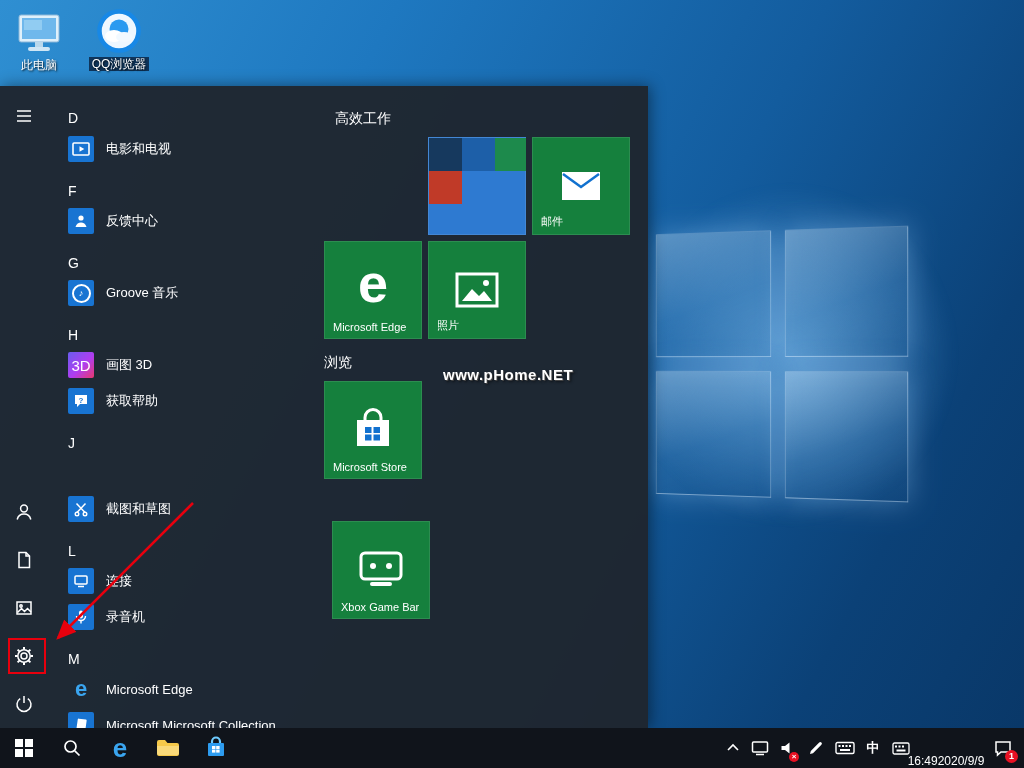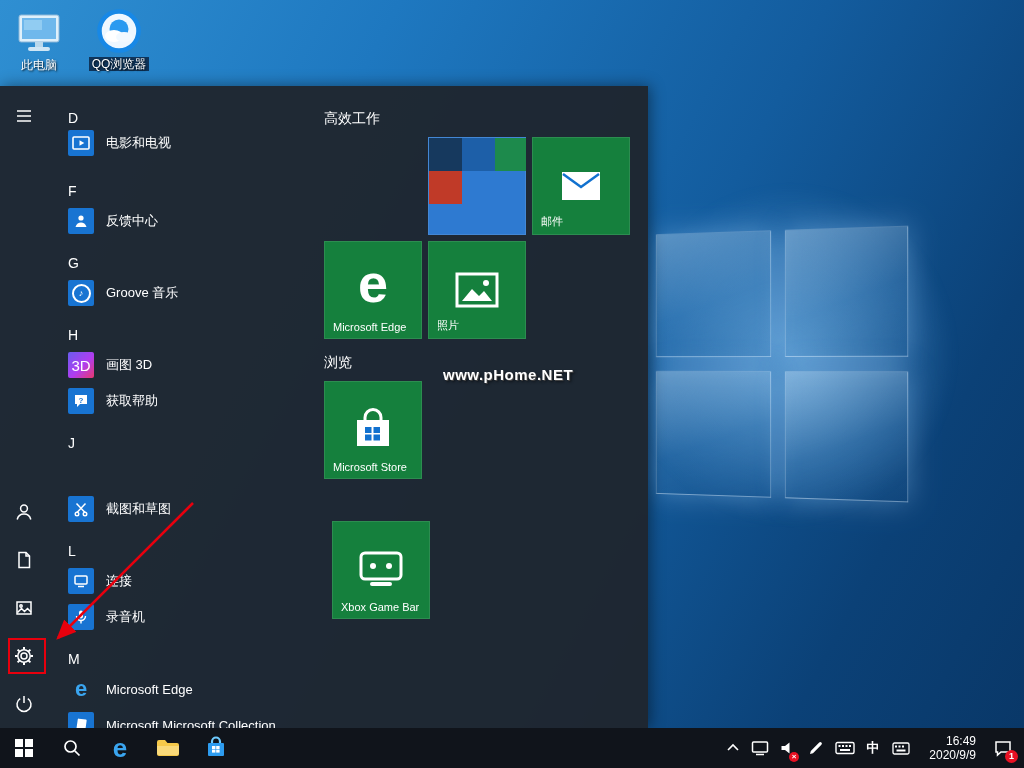--- a/index.html
+++ b/index.html
@@ -36,21 +36,21 @@
   .app-item{position:absolute;left:20px;width:244px;height:36px;display:flex;align-items:center;gap:12px;cursor:pointer;}
   .app-item .alabel{font-size:13px;color:#fff;white-space:nowrap;}
   .aicon{flex:0 0 26px;width:26px;height:26px;border-radius:2px;background:#1874d2;display:flex;align-items:center;justify-content:center;overflow:hidden;}
   .aicon.nobg{background:transparent;}
   .aicon.paint3d{background:linear-gradient(135deg,#6a5cf0 0%,#b03df0 55%,#e8386d 100%);color:#fff;font-size:15px;font-weight:normal;}
   .edge-e{color:#3aa5ef;font-size:22px;font-weight:bold;line-height:26px;}
   .groove-circle{width:15px;height:15px;border:2px solid #fff;border-radius:50%;display:flex;align-items:center;justify-content:center;color:#fff;font-size:9px;}
 
   #tiles{position:relative;flex:1;}
   .group-label{position:absolute;font-size:14px;color:#fff;cursor:pointer;}
-  #group-1{left:0;top:24px;} #group-2{left:0;top:268px;}
+  #group-1{left:11px;top:24px;} #group-2{left:0;top:268px;}
   .tile{position:absolute;width:98px;height:98px;background:#15803d;box-sizing:border-box;border:1px solid rgba(255,255,255,.10);cursor:pointer;}
   .tile .ticon{position:absolute;inset:0;display:flex;align-items:center;justify-content:center;}
   .tile .tlabel{position:absolute;left:8px;bottom:5px;font-size:11px;color:#fff;white-space:nowrap;}
   #tile-collage{left:104px;top:51px;background:#2e7ad1;}
   #tile-mail{left:208px;top:51px;}
   #tile-edge{left:0;top:155px;}
   #tile-photos{left:104px;top:155px;}
   #tile-store{left:0;top:295px;}
   #tile-xbox{left:0;top:435px;margin-left:8px;}
   .sq{position:absolute;}
@@ -67,21 +67,21 @@
   
   #taskbar{position:absolute;left:0;bottom:0;width:1024px;height:40px;background:#10141b;z-index:50;display:flex;align-items:center;}
   .tb-btn{width:48px;height:40px;display:flex;align-items:center;justify-content:center;cursor:pointer;position:relative;}
   .winflag{display:grid;grid-template-columns:8px 8px;grid-template-rows:8px 8px;gap:2px;}
   .winflag span{background:#fff;}
   .tb-edge{color:#3aa5ef;font-size:26px;font-weight:bold;line-height:40px;}
   #tray{margin-left:auto;display:flex;align-items:center;height:40px;color:#fff;}
   .tray-btn{height:40px;display:flex;align-items:center;justify-content:center;cursor:pointer;position:relative;}
   #tray-chevron{width:26px;} #tray-network{width:28px;} #tray-volume{width:28px;} #tray-pen{width:28px;}
   #tray-keyboard{width:30px;} #tray-ime{width:26px;font-size:13px;font-weight:bold;} #tray-imebar{width:30px;}
-  #tray-clock{width:66px;flex-direction:column;justify-content:center;align-items:flex-end;padding-right:6px;box-sizing:border-box;font-size:12px;line-height:14px;}
+  #tray-clock{width:66px;justify-content:center;align-items:flex-end;padding-right:6px;box-sizing:border-box;font-size:12px;line-height:14px;}
   #tray-notif{width:42px;}
   .vx{position:absolute;right:3px;bottom:6px;width:10px;height:10px;border-radius:50%;background:#e81123;color:#fff;
       font-size:8px;line-height:10px;text-align:center;font-weight:bold;}
   .notif-badge{position:absolute;right:6px;bottom:5px;min-width:13px;height:13px;border-radius:7px;background:#e81123;color:#fff;
       font-size:9px;line-height:13px;text-align:center;font-weight:bold;}
 </style>
 </head>
 <body>
 
 <div id="screen">
@@ -171,21 +171,21 @@
         <svg width="20" height="20" viewBox="0 0 20 20">
           <line x1="10" y1="2" x2="10" y2="9"></line>
             <path d="M6.2 4.6 a7 7 0 1 0 7.6 0"></path>
         </svg>
       </div>
     </div>
 
     <div id="app-list">
 
       <div class="app-letter" style="top:22px">D</div>
-      <div class="app-item" style="top:39px">
+      <div class="app-item" style="top:45px">
         <span class="aicon">
           <svg width="18" height="16">
               <rect x="1" y="2" width="16" height="12" rx="1" fill="none" stroke="#fff" stroke-width="1.6"></rect>
               <path d="M7.5 5.2 v5.6 l4.8-2.8 z" fill="#fff"></path>
             </svg>
         </span>
         <span class="alabel">电影和电视</span>
       </div>
 
       <div class="app-letter" style="top:95px">F</div>

